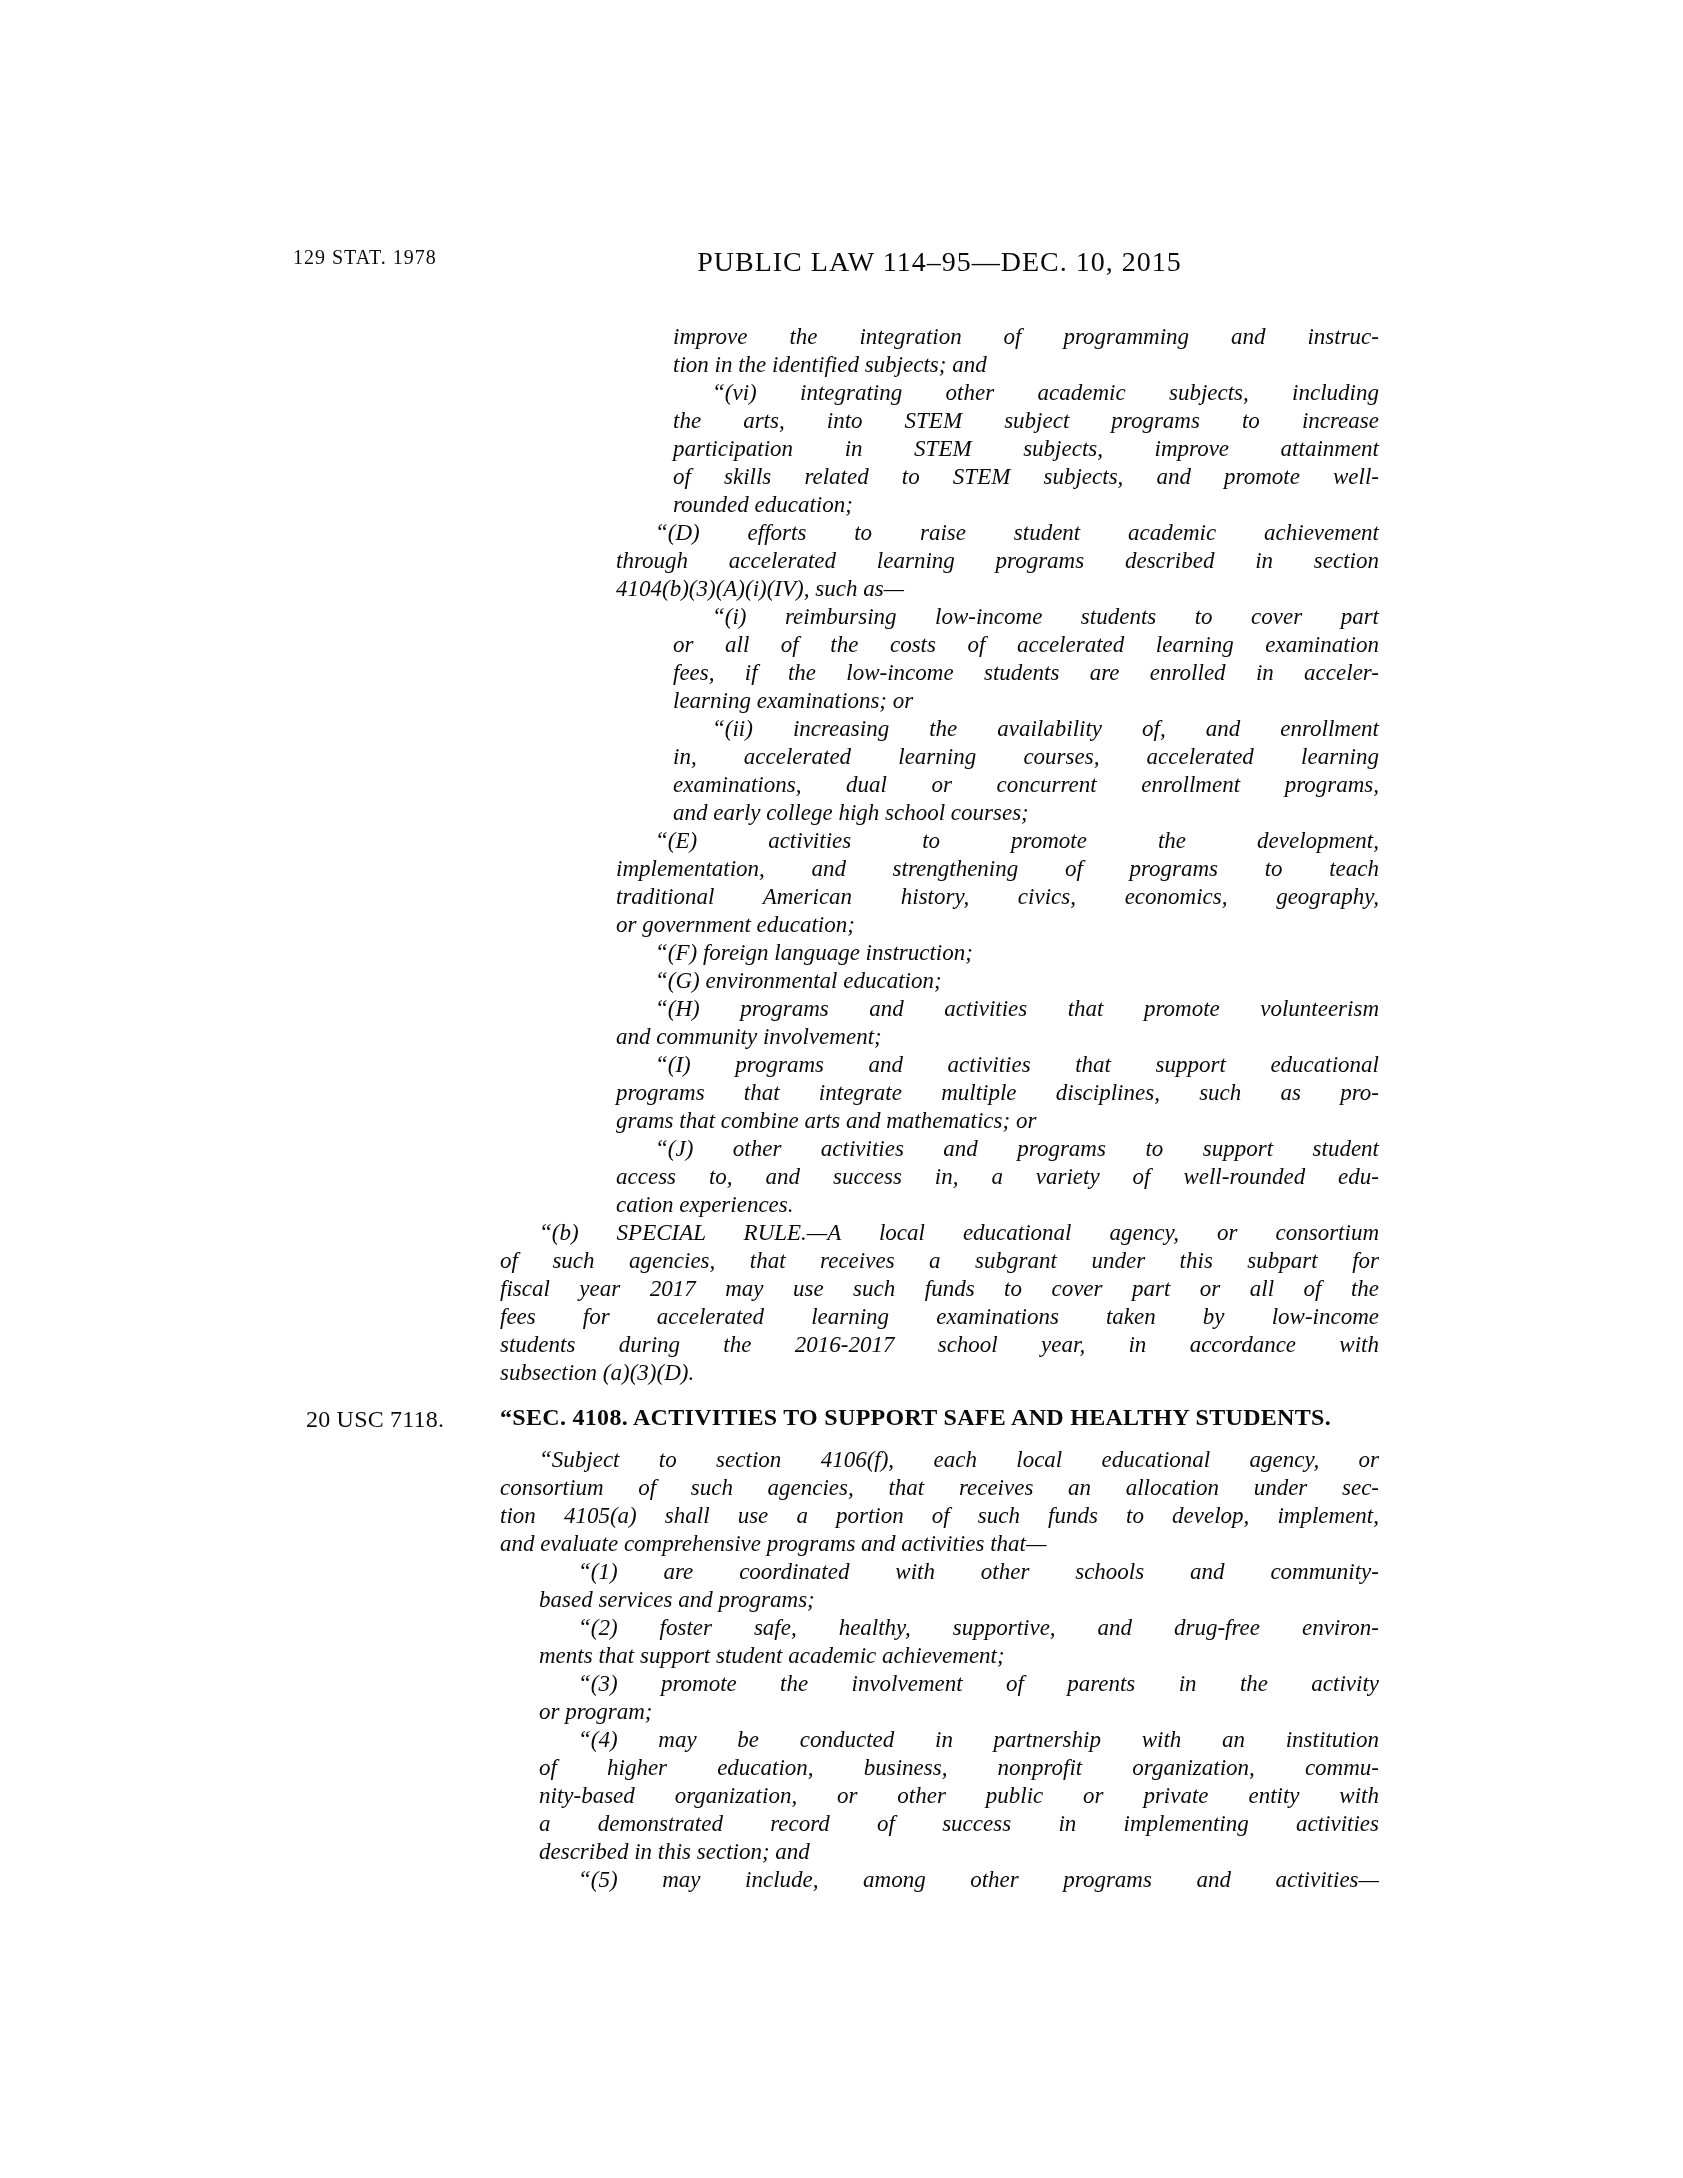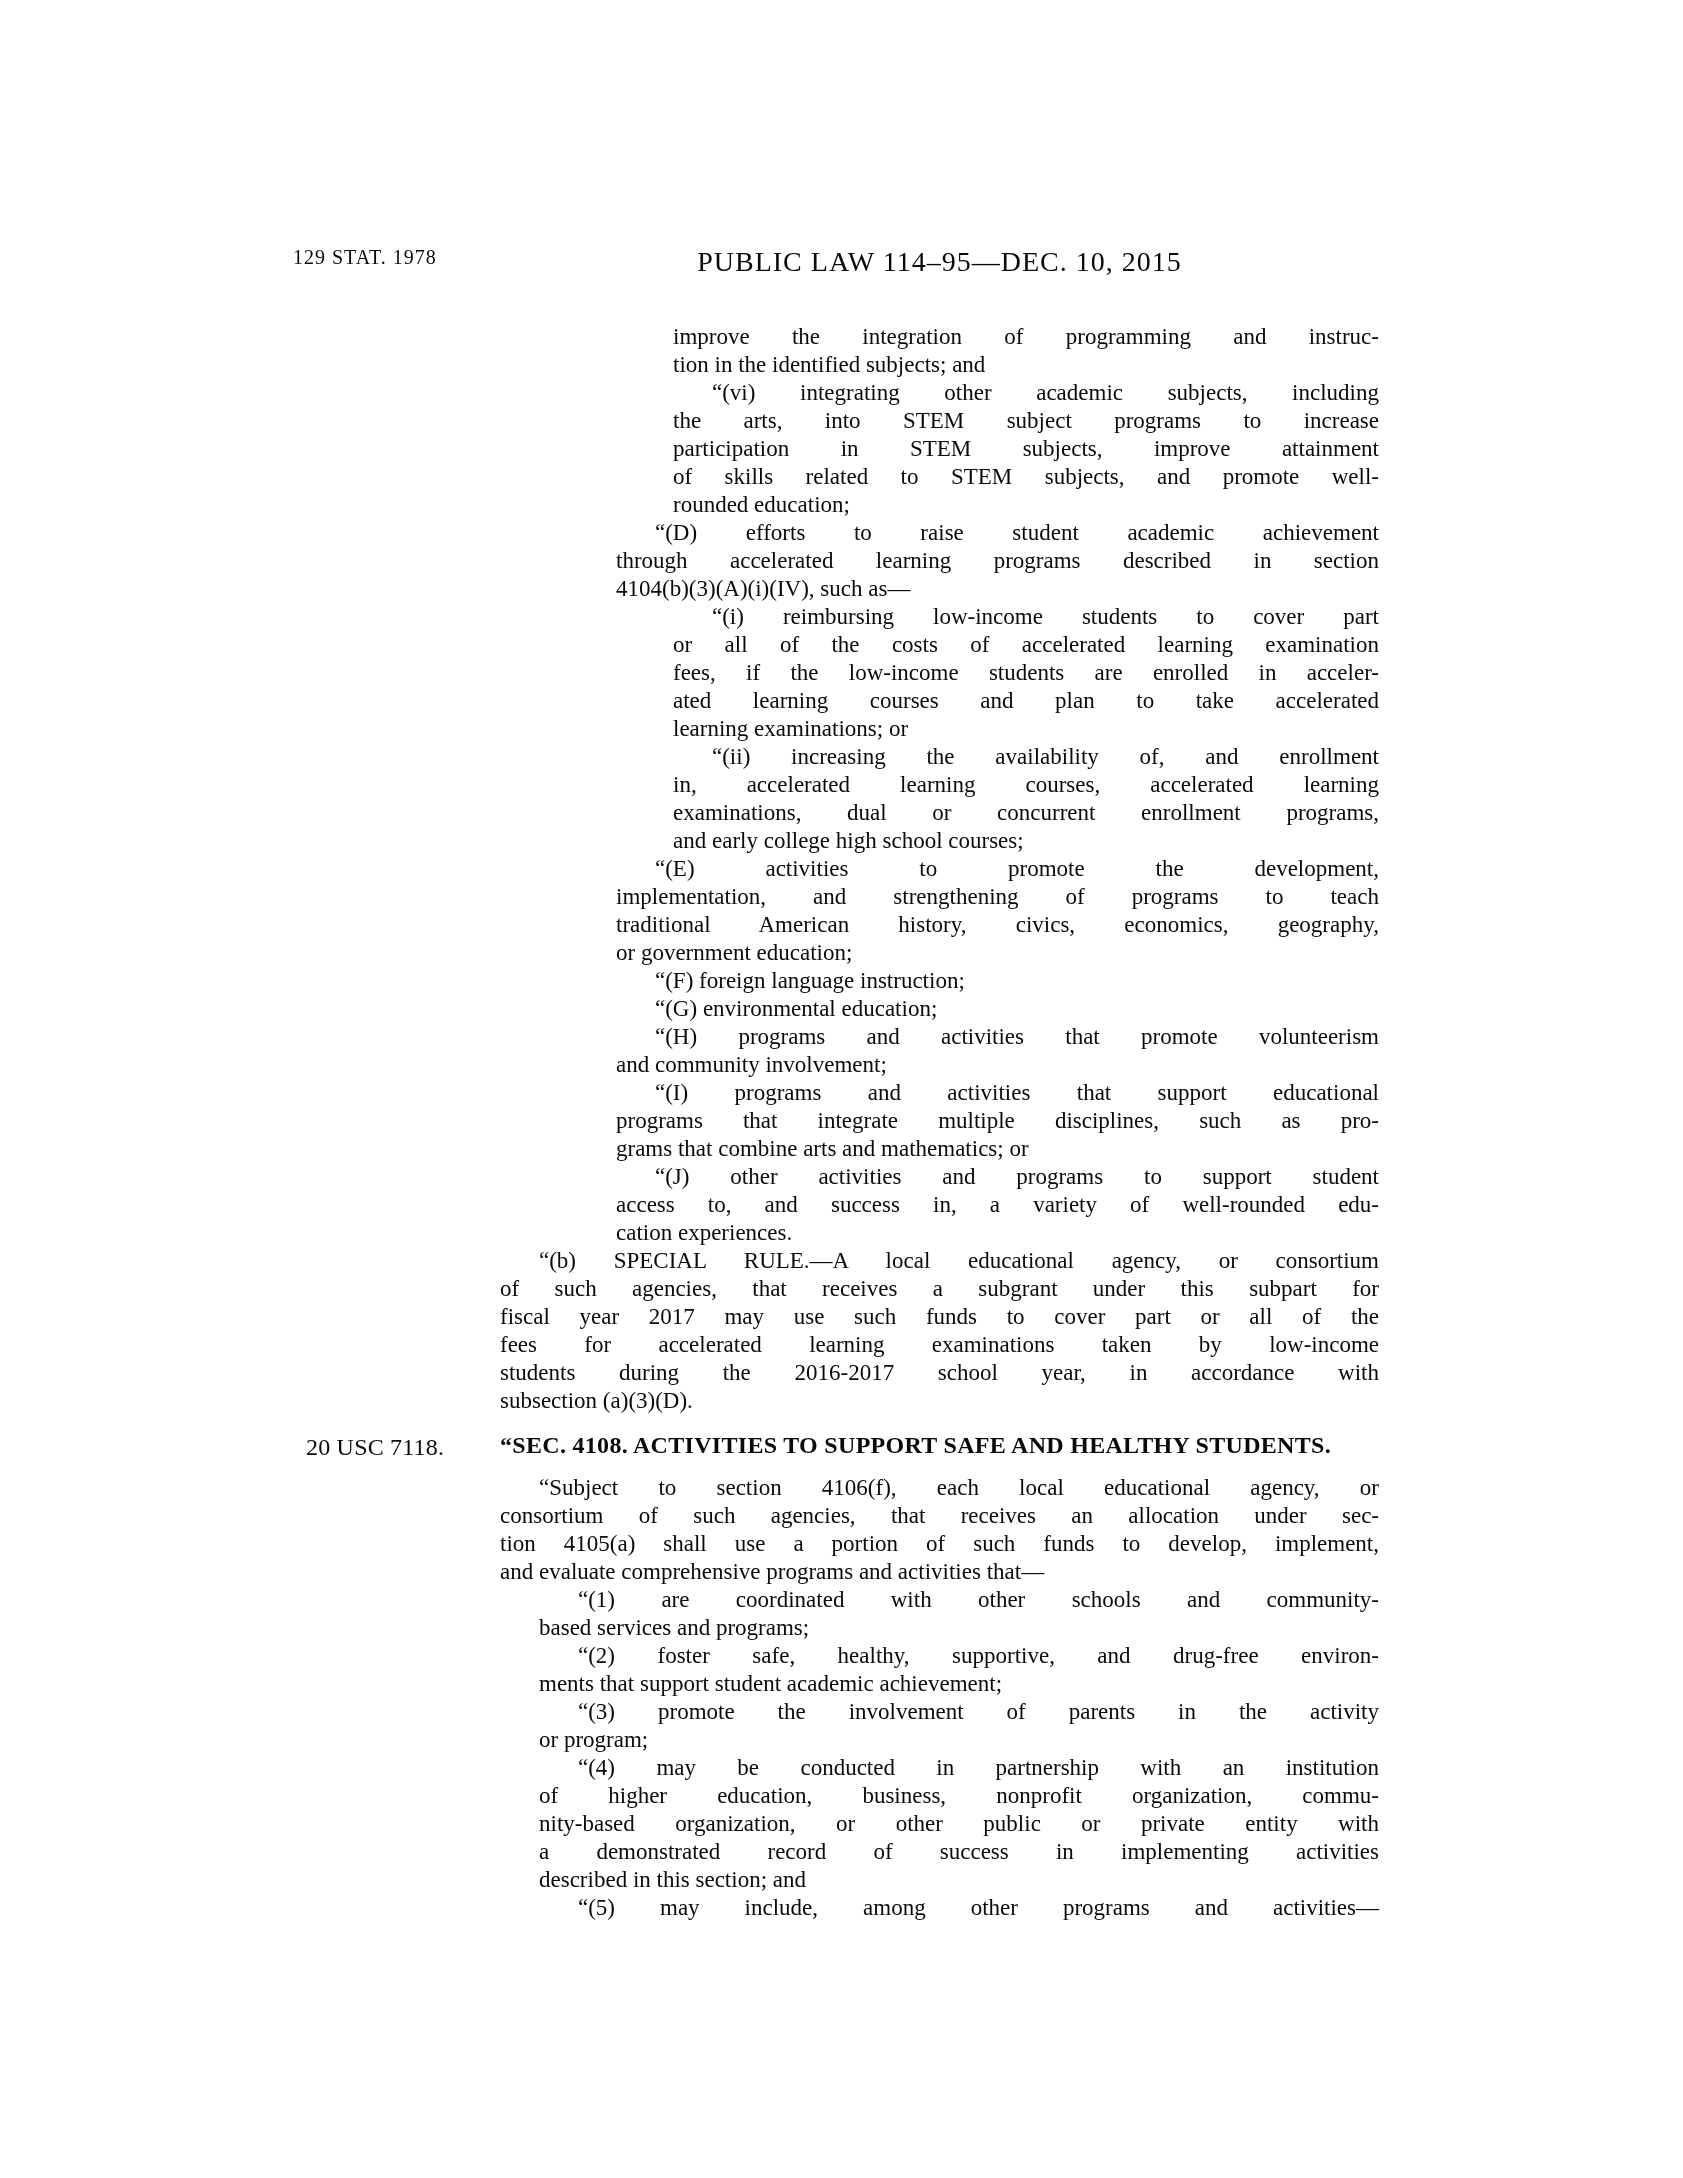--- a/index.html
+++ b/index.html
@@ -19,21 +19,21 @@
     position:absolute;left:500px;top:246px;width:879px;
     text-align:center;font-size:28px;letter-spacing:1px;white-space:nowrap;
   }
 
   
   .content{
     position:absolute;left:500px;top:323px;width:879px;
     font-size:23px;line-height:28px;
   }
   .para{margin:0;}
-  .line{text-align:justify;text-align-last:justify;}
+  .line{text-align:justify;text-align-last:justify;font-style:italic;}
   .line.last{text-align-last:left;}
   .line.firstline{text-indent:39px;}
 
   
   .heading-row{position:relative;margin:16px 0 14px 0;line-height:28px;}
   .section-heading{font-weight:bold;font-size:24px;letter-spacing:0.3px;white-space:nowrap;}
   .margin-note{
     position:absolute;left:-194px;top:2px;width:188px;
     font-size:24px;letter-spacing:0.2px;white-space:nowrap;
   }
@@ -61,21 +61,20 @@
       </div>
       <div class="para" style="margin-left: 116px;">
         <div class="line firstline">“(D) efforts to raise student academic achievement</div>
         <div class="line">through accelerated learning programs described in section</div>
         <div class="line last">4104(b)(3)(A)(i)(IV), such as—</div>
       </div>
       <div class="para" style="margin-left: 173px;">
         <div class="line firstline">“(i) reimbursing low-income students to cover part</div>
         <div class="line">or all of the costs of accelerated learning examination</div>
         <div class="line">fees, if the low-income students are enrolled in acceler-</div>
-        <div class="line">ated learning courses and plan to take accelerated</div>
         <div class="line last">learning examinations; or</div>
       </div>
       <div class="para" style="margin-left: 173px;">
         <div class="line firstline">“(ii) increasing the availability of, and enrollment</div>
         <div class="line">in, accelerated learning courses, accelerated learning</div>
         <div class="line">examinations, dual or concurrent enrollment programs,</div>
         <div class="line last">and early college high school courses;</div>
       </div>
       <div class="para" style="margin-left: 116px;">
         <div class="line firstline">“(E) activities to promote the development,</div>

